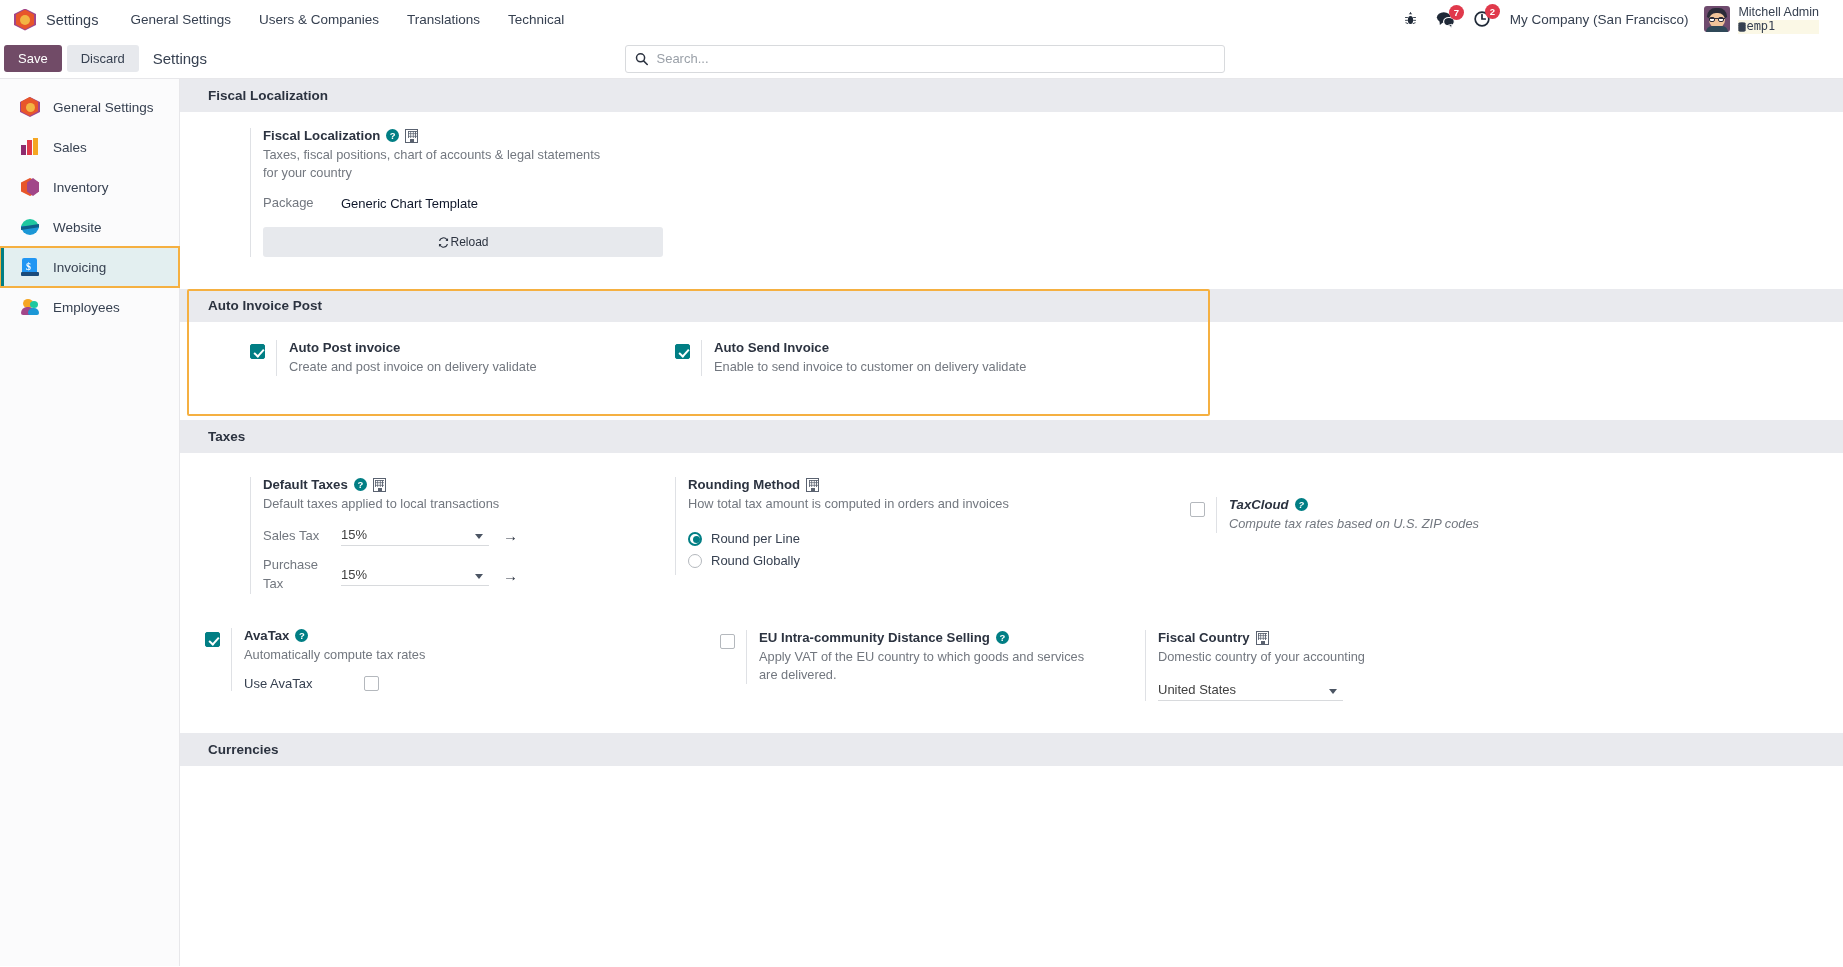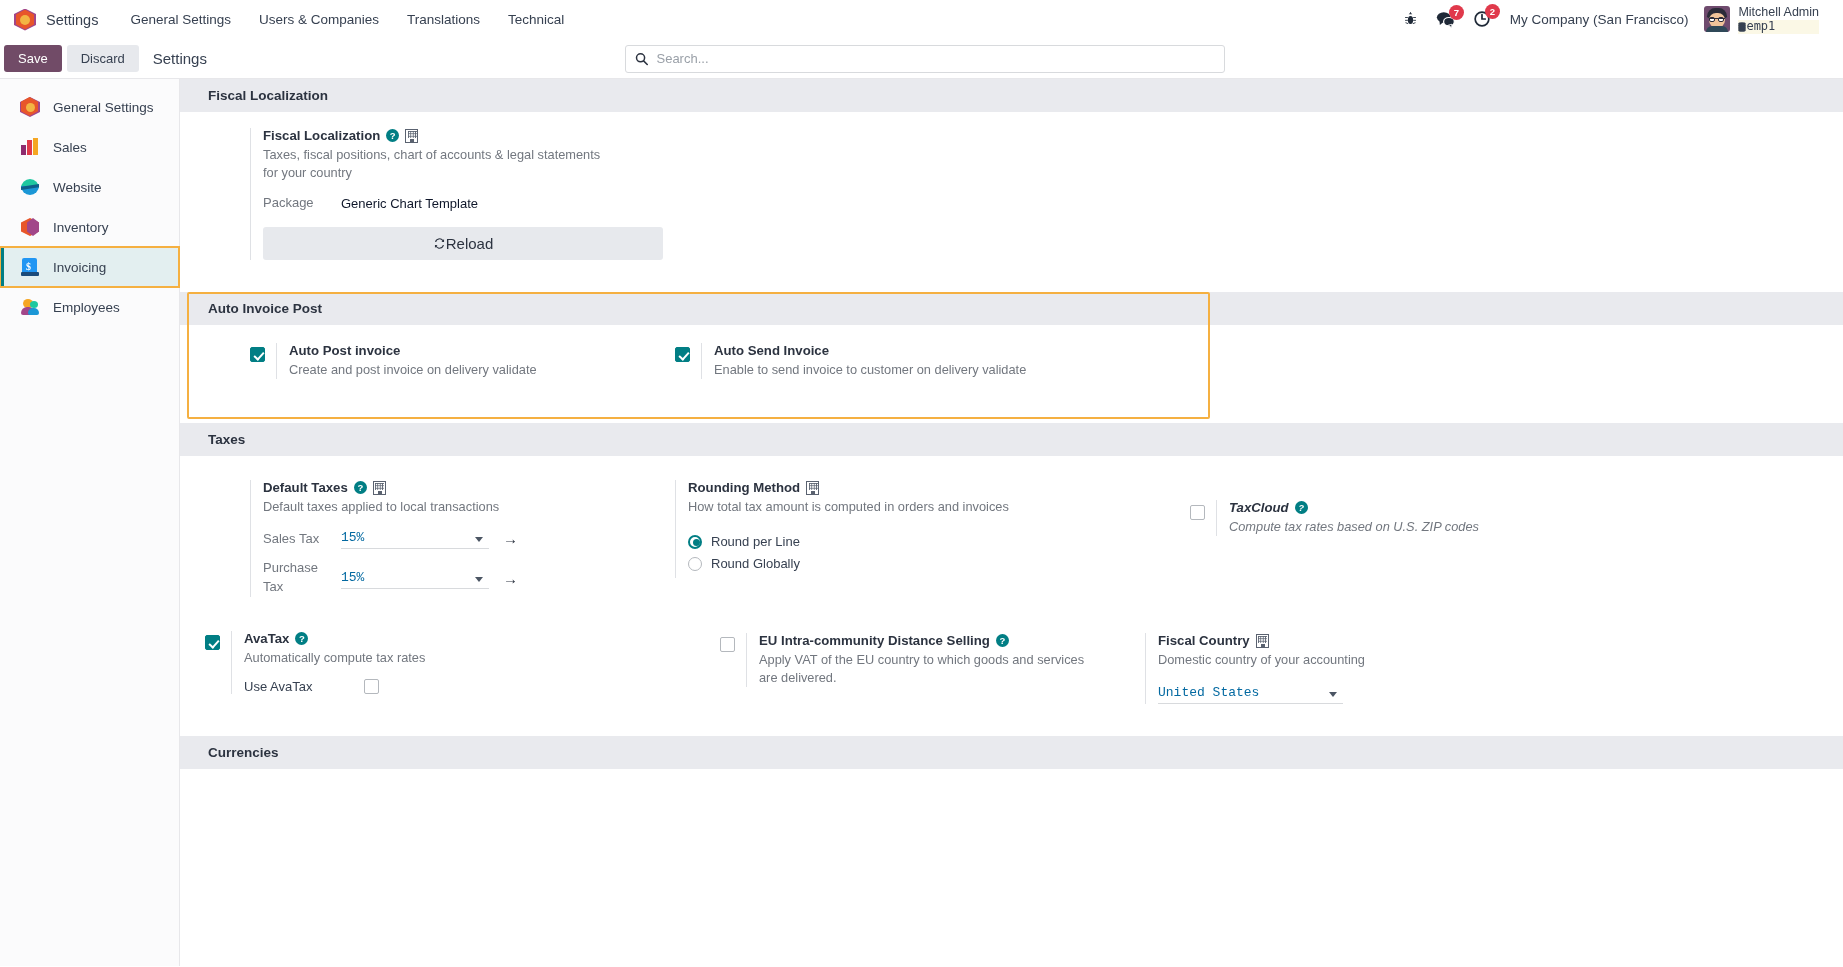--- a/index.html
+++ b/index.html
@@ -421,21 +421,21 @@
   }
   .sel-wrap {
     position: relative;
     width: 148px;
     border-bottom: 1px solid #d8dadd;
     padding: 2px 0 3px 0;
     display: flex;
     align-items: center;
     cursor: pointer;
   }
-  .sel-wrap .val { font-size: 13px; color: #0369a1; font-family: Liberation Mono, monospace; }
+  .sel-wrap .val { font-size: 13px; color: #404040; }
   .caret {
     position: absolute;
     right: 6px; top: 9px;
     width: 0; height: 0;
     border-left: 4px solid transparent;
     border-right: 4px solid transparent;
     border-top: 5px solid #4b5563;
   }
   .arrow-link {
     margin-left: 14px;
@@ -449,21 +449,21 @@
     margin-top: 14px;
   }
 
   .reload-btn {
     margin-top: 14px;
     width: 400px;
     background: #e7e9ed;
     border: none;
     border-radius: 3px;
     padding: 8px 0;
-    font-size: 15px;
+    font-size: 12px;
     color: #2c3340;
     cursor: pointer;
     display: flex;
     align-items: center;
     justify-content: center;
     gap: 0;
     font-family: inherit;
   }
 
   .sub-field {
@@ -589,34 +589,34 @@
     <div class="side-item">
       <span class="app-icon ic-sales">
         <span class="b1"></span>
           <span class="b2"></span>
           <span class="b3"></span>
       </span>
       <span>Sales</span>
     </div>
 
     <div class="side-item">
+      <span class="app-icon ic-inventory">
+        <span class="a"></span>
+          <span class="b"></span>
+      </span>
+      <span>Inventory</span>
+    </div>
+
+    <div class="side-item">
       <span class="app-icon ic-website">
         <span class="t"></span>
           <span class="b"></span>
           <span class="s"></span>
       </span>
       <span>Website</span>
-    </div>
-
-    <div class="side-item">
-      <span class="app-icon ic-inventory">
-        <span class="a"></span>
-          <span class="b"></span>
-      </span>
-      <span>Inventory</span>
     </div>
 
     <div class="side-item active highlighted">
       <span class="app-icon ic-invoicing">
         <span class="p"></span>
           <span class="s">$</span>
           <span class="d"></span>
       </span>
       <span>Invoicing</span>
     </div>

